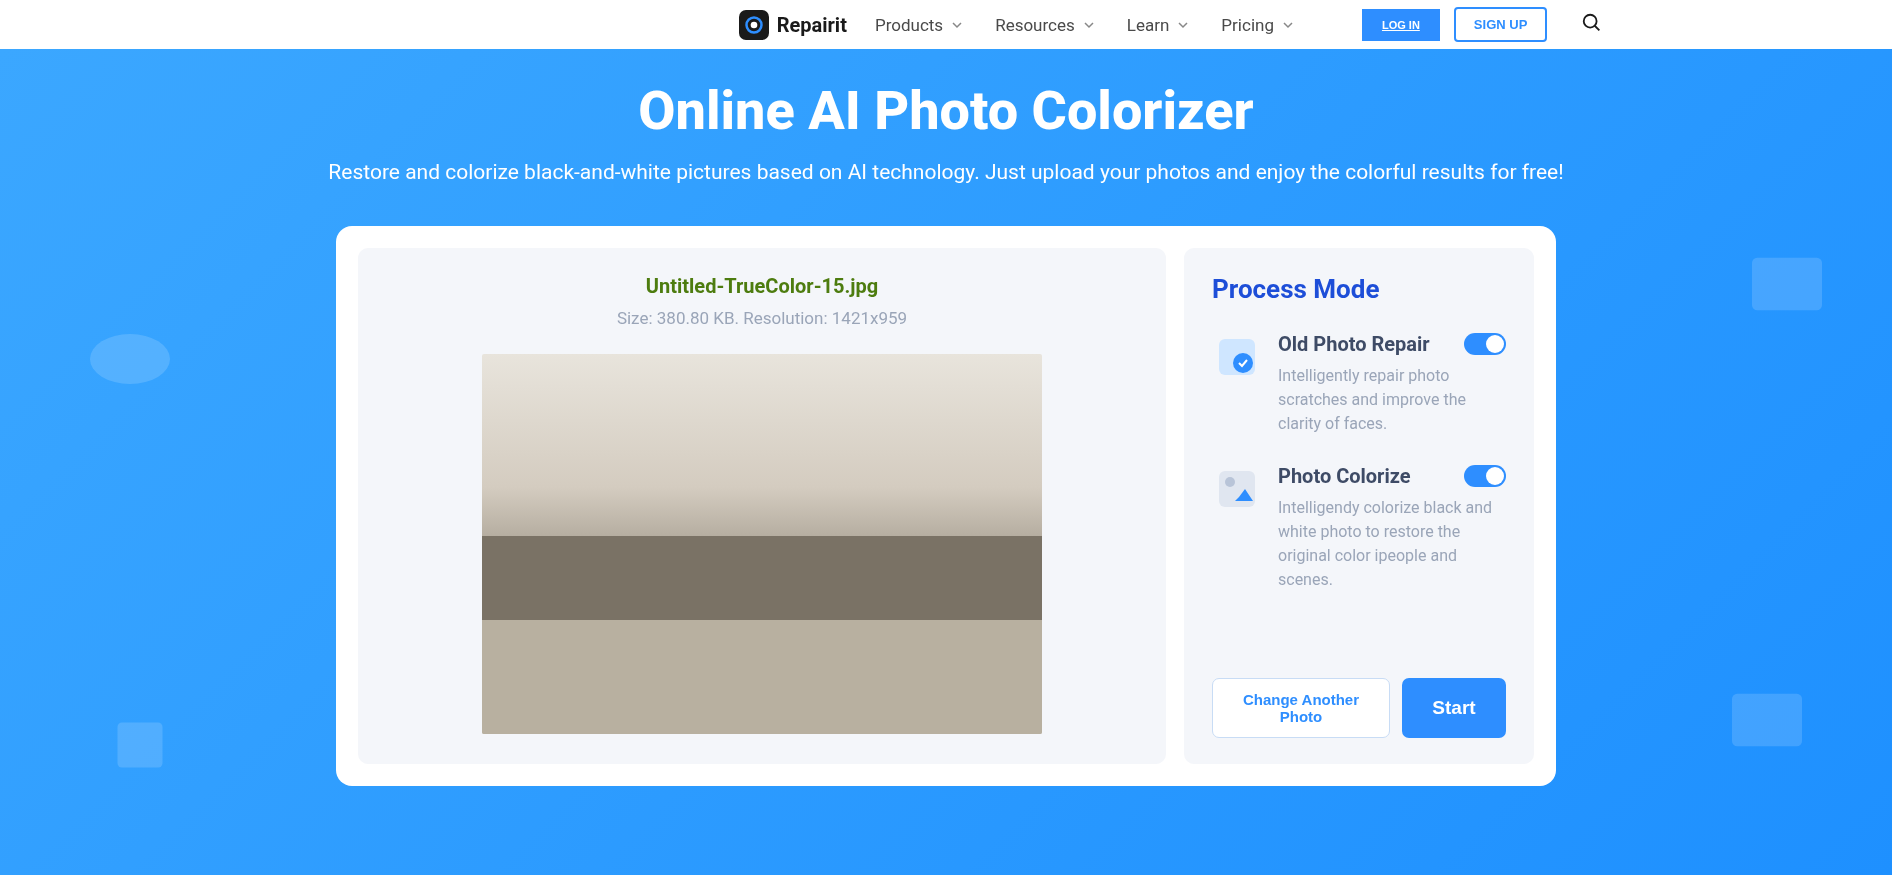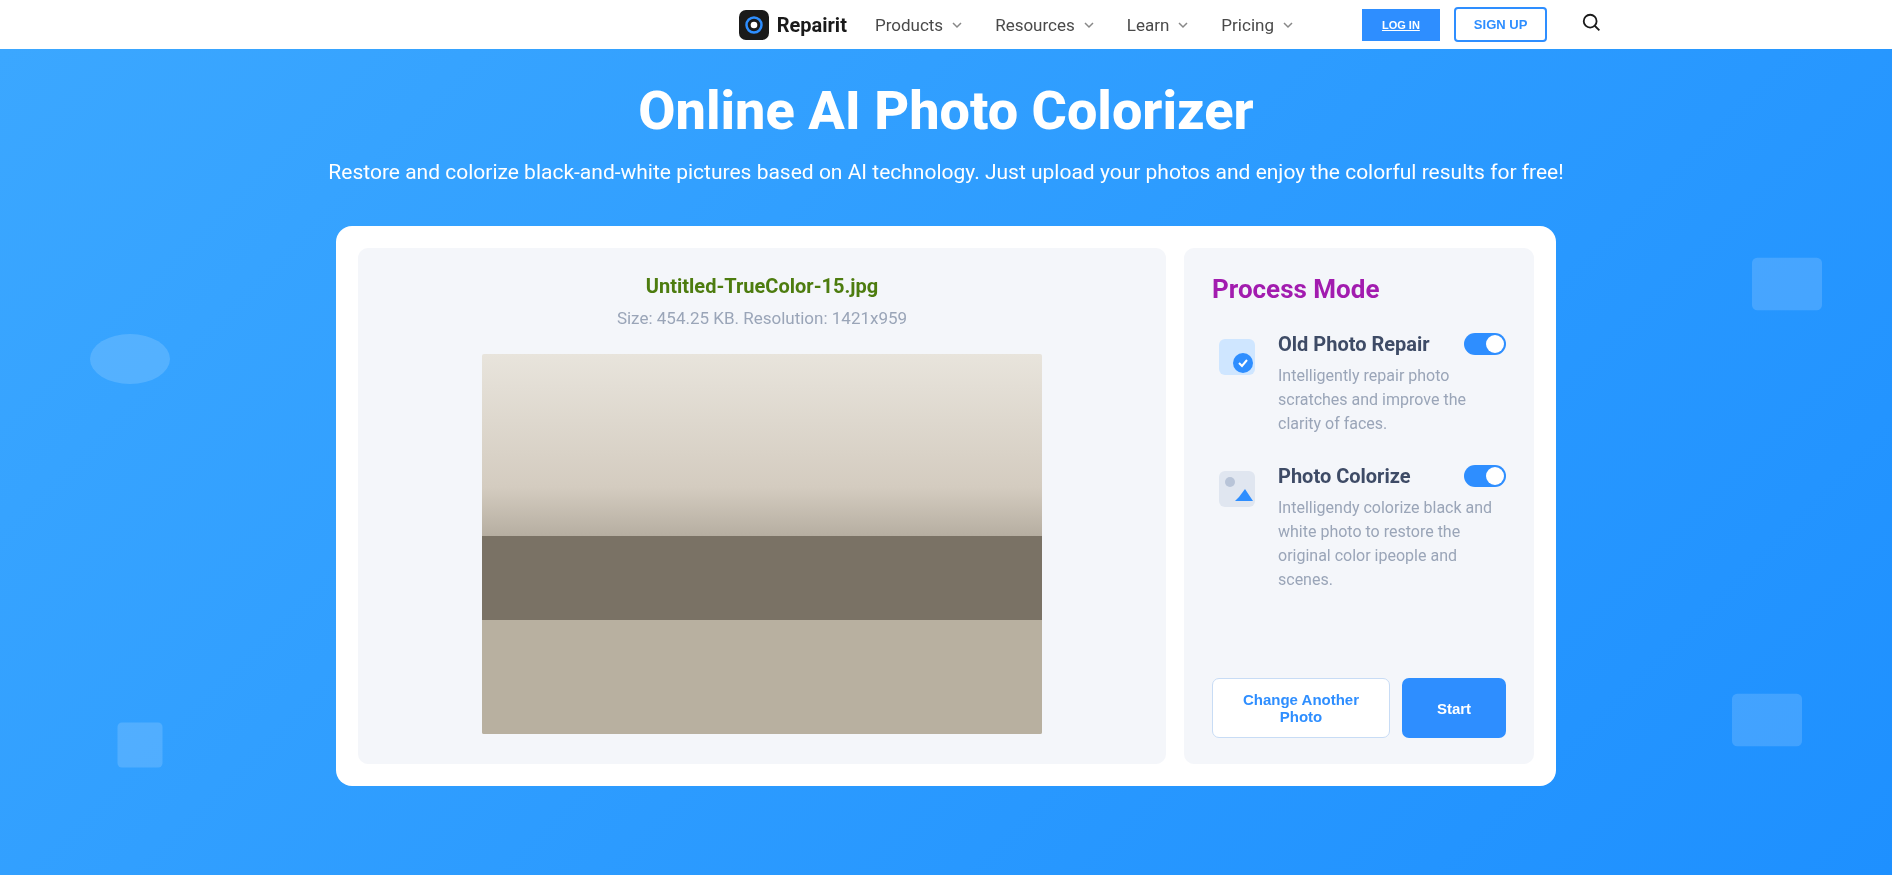--- a/index.html
+++ b/index.html
@@ -33,35 +33,35 @@
 
 .card { background: #fff; border-radius: 16px; max-width: 1220px; margin: 0 auto; padding: 22px; display: flex; gap: 18px; }
 .preview-panel { background: #f4f6fa; border-radius: 10px; flex: 1; padding: 26px 30px 30px; display: flex; flex-direction: column; align-items: center; }
 .filename { color: #4d7c0f; font-size: 20px; font-weight: 700; margin-bottom: 10px; }
 .fileinfo { color: #9aa5b8; font-size: 17px; margin-bottom: 26px; }
 .preview-img { width: 560px; height: 380px; background: linear-gradient(180deg, #e8e4dc 0%, #d4ccc0 35%, #9a9284 60%, #c0b8a8 100%); border-radius: 2px; position: relative; overflow: hidden; }
 .preview-img::before { content: ''; position: absolute; top: 48%; left: 0; right: 0; height: 24%; background: #7a7265; }
 .preview-img::after { content: ''; position: absolute; bottom: 0; left: 0; right: 0; height: 30%; background: #b8b0a0; }
 
 .process-panel { background: #f4f6fa; border-radius: 10px; width: 350px; padding: 26px 28px; display: flex; flex-direction: column; }
-.process-title { color: #a21caf; font-size: 26px; font-weight: 700; margin-bottom: 28px; }
+.process-title { color: #1d4ed8; font-size: 26px; font-weight: 700; margin-bottom: 28px; }
 .mode-item { display: flex; gap: 16px; margin-bottom: 28px; }
 .mode-icon { width: 50px; height: 50px; flex-shrink: 0; display: flex; align-items: center; justify-content: center; }
 .mode-icon svg { width: 44px; height: 44px; }
 .mode-content { flex: 1; }
 .mode-header { display: flex; justify-content: space-between; align-items: center; margin-bottom: 8px; }
 .mode-label { color: #3e4b66; font-size: 20px; font-weight: 700; }
 .mode-desc { color: #9aa5b8; font-size: 16px; line-height: 1.5; }
 
 .toggle { width: 42px; height: 22px; background: #2e8eff; border-radius: 11px; position: relative; cursor: pointer; flex-shrink: 0; }
 .toggle::after { content: ''; position: absolute; right: 2px; top: 2px; width: 18px; height: 18px; background: #fff; border-radius: 50%; }
 
 .panel-actions { margin-top: auto; display: flex; gap: 12px; }
 .btn-change { flex: 1; background: #fff; color: #2e8eff; border: 1.5px solid #c8dcf5; padding: 12px 8px; font-size: 15px; font-weight: 600; border-radius: 7px; cursor: pointer; }
-.btn-start { width: 104px; background: #2e8eff; color: #fff; border: none; padding: 12px 8px; font-size: 15px; font-weight: 600; border-radius: 7px; cursor: pointer; }
+.btn-start { width: 104px; background: #2e8eff; color: #fff; border: none; padding: 12px 8px; font-size: 19px; font-weight: 600; border-radius: 7px; cursor: pointer; }
 </style>
 </head>
 <body>
 
 <header class="header">
   <div class="header-inner">
     <div class="logo">
       <span class="logo-icon">
         <svg viewBox="0 0 24 24">
             <circle cx="12" cy="12" r="9" fill="none" stroke="#2e8eff" stroke-width="3"></circle>
@@ -122,21 +122,21 @@
   <svg class="hero-deco d4" viewBox="0 0 100 80">
       <rect x="10" y="10" width="80" height="60" rx="6" fill="#fff"></rect>
     </svg>
 
   <h1 class="page-title">Online AI Photo Colorizer</h1>
   <p class="page-subtitle">Restore and colorize black-and-white pictures based on AI technology. Just upload your photos and enjoy the colorful results for free!</p>
 
   <div class="card">
     <div class="preview-panel">
       <div class="filename">Untitled-TrueColor-15.jpg</div>
-      <div class="fileinfo">Size: 454.25 KB. Resolution: 1421x959</div>
+      <div class="fileinfo">Size: 380.80 KB. Resolution: 1421x959</div>
       <div class="preview-img"></div>
     </div>
 
     <div class="process-panel">
       <div class="process-title">Process Mode</div>
 
       <div class="mode-item">
         <div class="mode-icon">
           <svg viewBox="0 0 44 44">
               <rect x="4" y="4" width="36" height="36" rx="6" fill="#cfe6ff"></rect>

